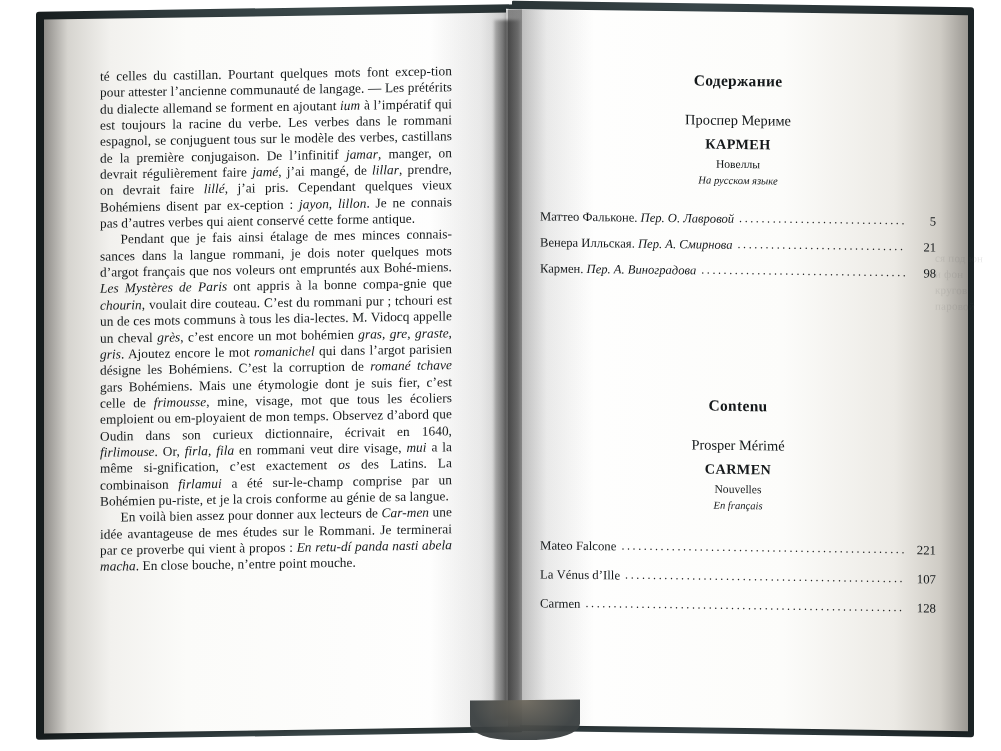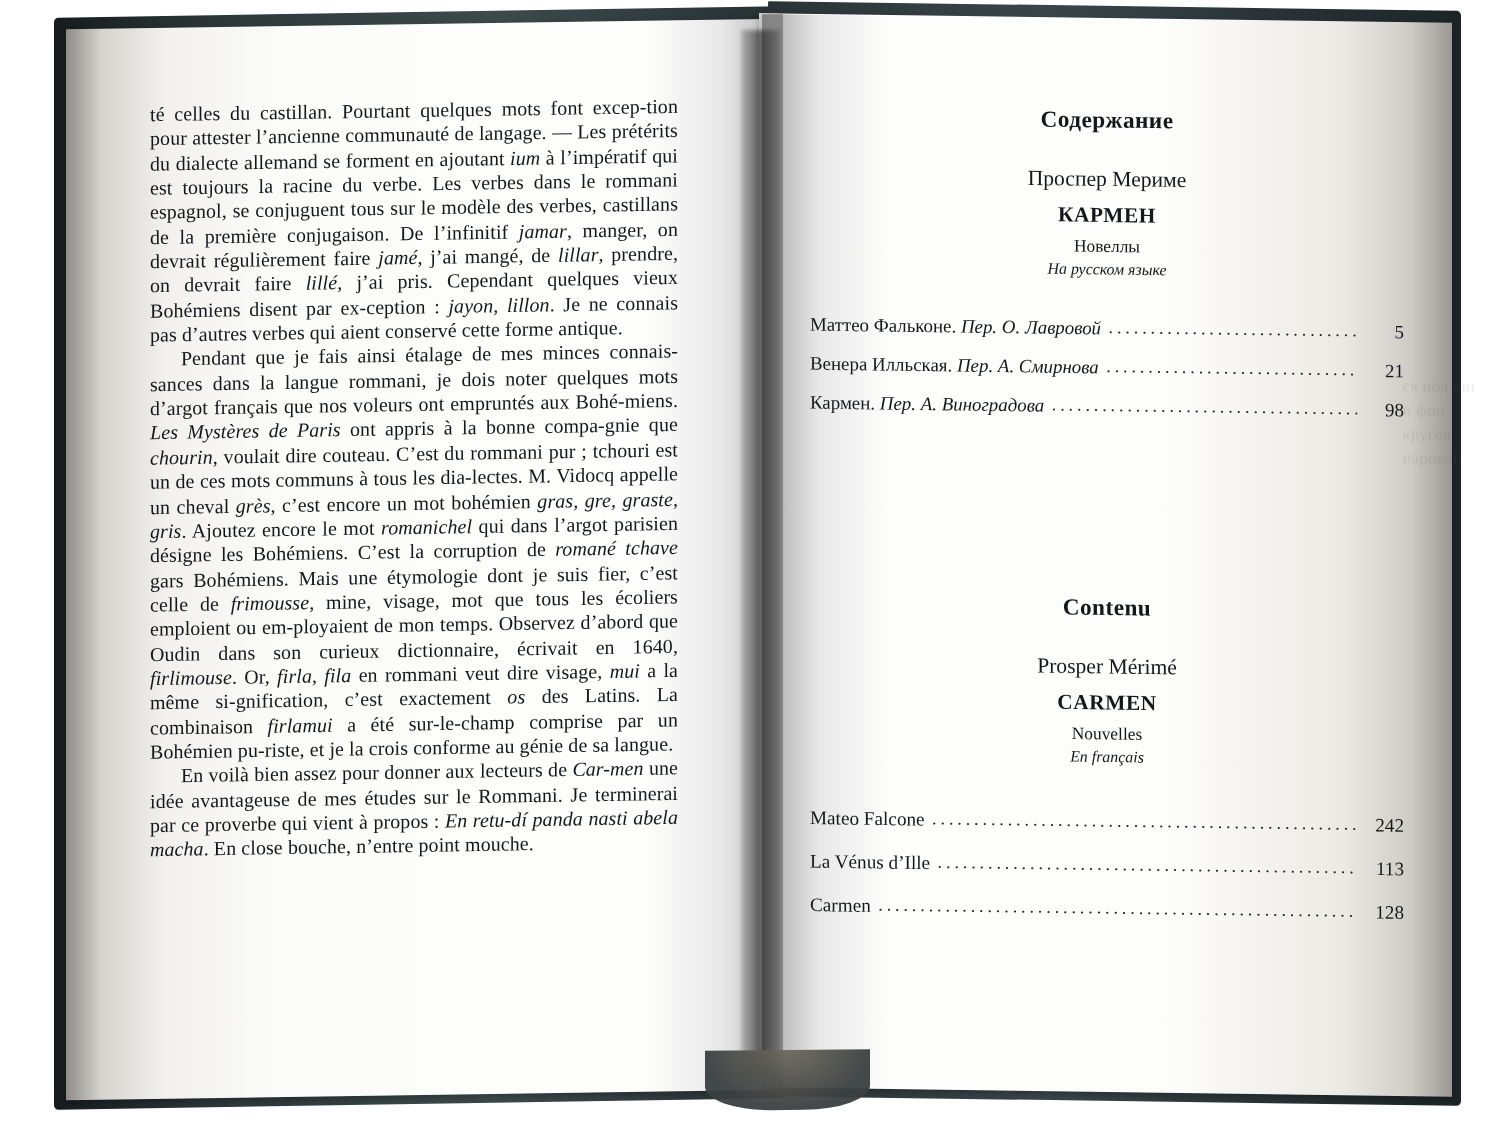--- a/index.html
+++ b/index.html
@@ -243,26 +243,26 @@
       <div class="toc-section" id="contenu">
         <div class="sec-title">Contenu</div>
         <div class="author">Prosper Mérimé</div>
         <div class="work">CARMEN</div>
         <div class="kind">Nouvelles</div>
         <div class="lang">En français</div>
         <div class="toc-list">
           <div class="toc-row">
             <span class="t-title">Mateo Falcone</span>
             <span class="leader">..........................................................................................</span>
-            <span class="t-page">242</span>
+            <span class="t-page">221</span>
           </div>
           <div class="toc-row">
             <span class="t-title">La Vénus d’Ille</span>
             <span class="leader">..........................................................................................</span>
-            <span class="t-page">113</span>
+            <span class="t-page">107</span>
           </div>
           <div class="toc-row">
             <span class="t-title">Carmen</span>
             <span class="leader">..........................................................................................</span>
             <span class="t-page">128</span>
           </div>
         </div>
       </div>
     </div>
 

